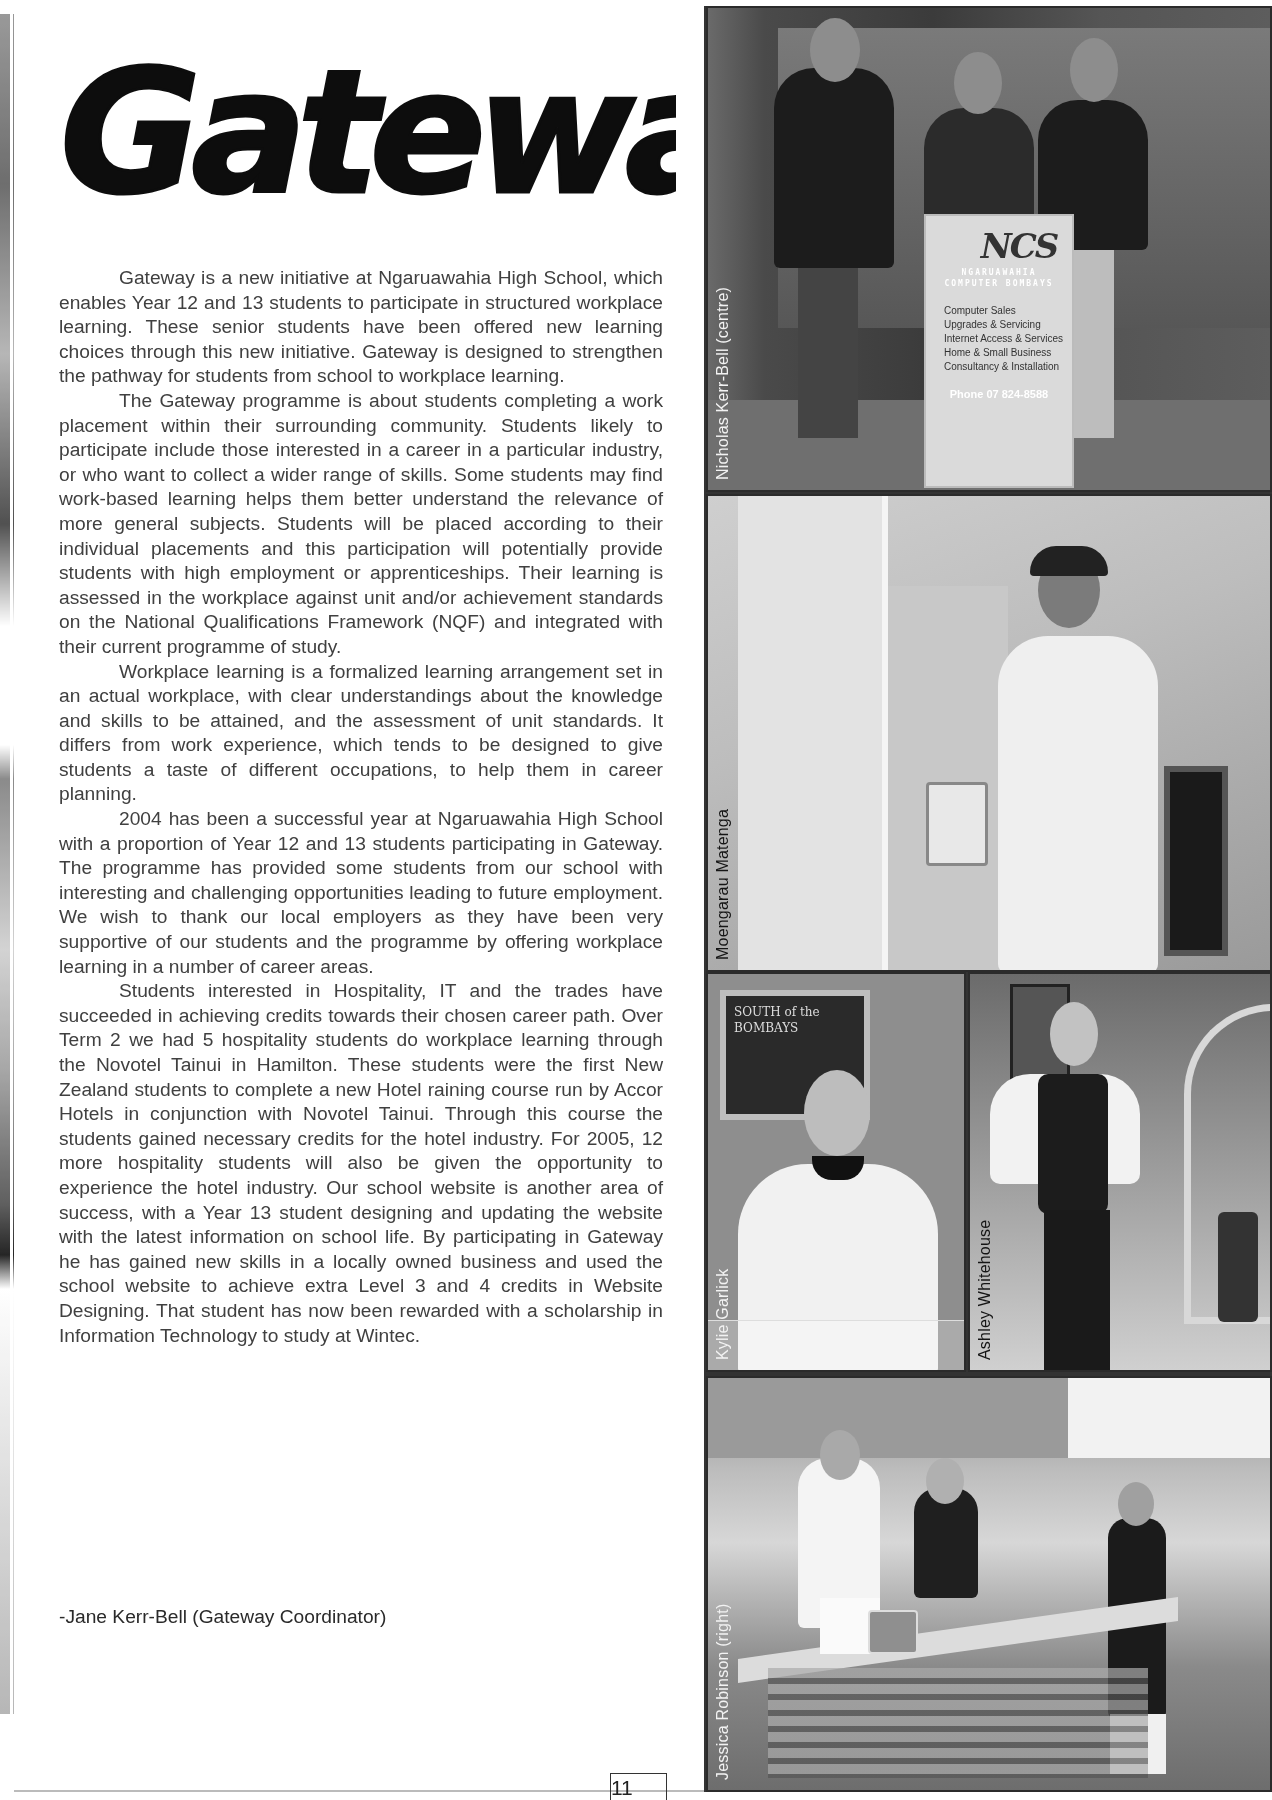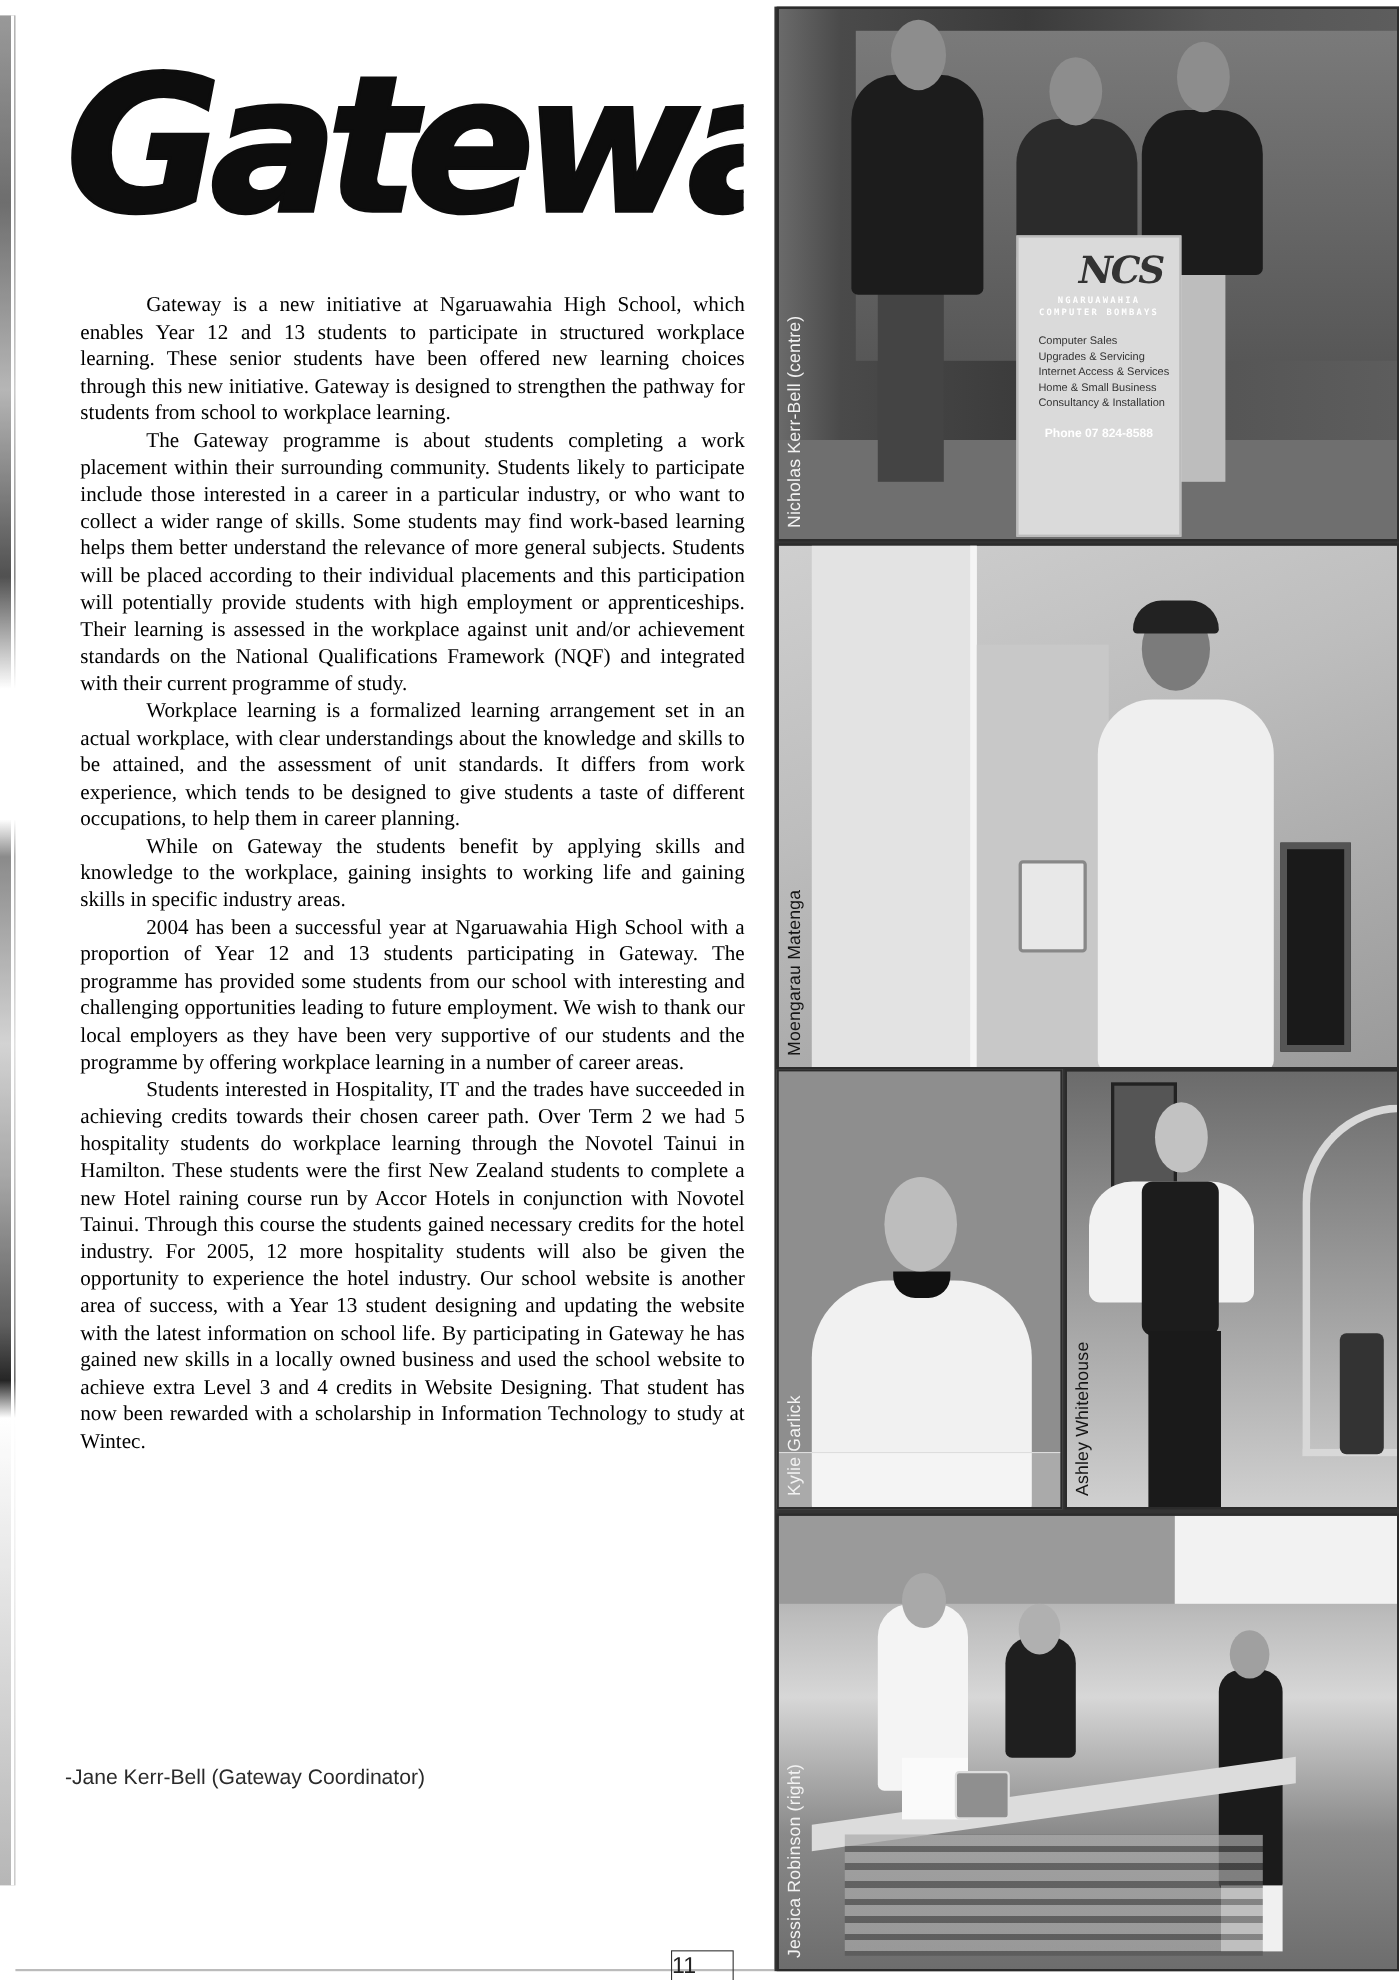--- a/index.html
+++ b/index.html
@@ -13,23 +13,23 @@
   .edge-stripe::after { content:""; position:absolute; left:10px; top:0; width:3px; height:100%; background:#fff; }
   .bottom-rule { position: absolute; left: 14px; bottom: 8px; width: 690px; height: 2px; background: #bbb; }
 
   
   .title { position: absolute; left: 56px; top: 22px; width: 620px; height: 220px; }
   .title svg { width: 100%; height: 100%; }
   .title text { font-family: "DejaVu Sans", sans-serif; font-weight: bold; font-size: 172px;
     fill: #0d0d0d; stroke: #0d0d0d; stroke-width: 3; letter-spacing: -10px; font-style: italic; }
 
   
-  .article { position: absolute; left: 73px; top: 266px; width: 604px;
-    font-family: Liberation Serif, serif; font-size: 19.2px; line-height: 24.6px;
-    color: #000000; text-align: justify; }
+  .article { position: absolute; left: 59px; top: 266px; width: 604px;
+    font-family: Liberation Sans, sans-serif; font-size: 19.2px; line-height: 24.6px;
+    color: #404040; text-align: justify; }
   .article p { text-indent: 60px; }
   .signature { position: absolute; left: 59px; top: 1606px; width: 604px; 
     font-family: "Liberation Sans", sans-serif; font-size: 19.2px; color: #2a2a2a; }
   .page-number { position: absolute; left: 610px; top: 1773px; width: 57px; height: 30px;
     border: 1.5px solid #333; text-align: left; font-size: 21px; line-height: 27px; color: #222; }
 
   
   .photo-col { position: absolute; left: 704px; top: 6px; width: 568px; height: 1786px; background: #333; }
   .photo { position: absolute; overflow: hidden; border: 2px solid #2b2b2b; }
   .photo .caption { position: absolute; left: 6px; bottom: 10px; transform-origin: left bottom;
@@ -107,21 +107,20 @@
 <div class="title">
   <svg viewBox="0 0 620 220" preserveAspectRatio="none">
     <text x="4" y="170">Gateway</text>
   </svg>
 </div>
 
 <div class="article">
   <p>Gateway is a new initiative at Ngaruawahia High School, which enables Year 12 and 13 students to participate in structured workplace learning. These senior students have been offered new learning choices through this new initiative. Gateway is designed to strengthen the pathway for students from school to workplace learning.</p>
   <p>The Gateway programme is about students completing a work placement within their surrounding community. Students likely to participate include those interested in a career in a particular industry, or who want to collect a wider range of skills. Some students may find work-based learning helps them better understand the relevance of more general subjects. Students will be placed according to their individual placements and this participation will potentially provide students with high employment or apprenticeships. Their learning is assessed in the workplace against unit and/or achievement standards on the National Qualifications Framework (NQF) and integrated with their current programme of study.</p>
   <p>Workplace learning is a formalized learning arrangement set in an actual workplace, with clear understandings about the knowledge and skills to be attained, and the assessment of unit standards. It differs from work experience, which tends to be designed to give students a taste of different occupations, to help them in career planning.</p>
-  <p>While on Gateway the students benefit by applying skills and knowledge to the workplace, gaining insights to working life and gaining skills in specific industry areas.</p>
   <p>2004 has been a successful year at Ngaruawahia High School with a proportion of Year 12 and 13 students participating in Gateway. The programme has provided some students from our school with interesting and challenging opportunities leading to future employment. We wish to thank our local employers as they have been very supportive of our students and the programme by offering workplace learning in a number of career areas.</p>
   <p>Students interested in Hospitality, IT and the trades have succeeded in achieving credits towards their chosen career path. Over Term 2 we had 5 hospitality students do workplace learning through the Novotel Tainui in Hamilton. These students were the first New Zealand students to complete a new Hotel raining course run by Accor Hotels in conjunction with Novotel Tainui. Through this course the students gained necessary credits for the hotel industry. For 2005, 12 more hospitality students will also be given the opportunity to experience the hotel industry. Our school website is another area of success, with a Year 13 student designing and updating the website with the latest information on school life. By participating in Gateway he has gained new skills in a locally owned business and used the school website to achieve extra Level 3 and 4 credits in Website Designing. That student has now been rewarded with a scholarship in Information Technology to study at Wintec.</p>
 </div>
 <div class="signature">-Jane Kerr-Bell (Gateway Coordinator)</div>
 <div class="page-number">11</div>
 
 <div class="photo-col">
 
   <div class="photo p1">
     <div class="window"></div>
@@ -154,20 +153,21 @@
     <div class="cupboard2"></div>
     <div class="doorway"></div>
     <div class="body"></div>
     <div class="head"></div>
     <div class="cap"></div>
     <div class="can"></div>
     <div class="caption dark">Moengarau Matenga</div>
   </div>
 
   <div class="photo p3">
+    <div class="board">SOUTH of the BOMBAYS</div>
     <div class="jacket"></div>
     <div class="collar"></div>
     <div class="head"></div>
     <div class="counter"></div>
     <div class="caption light">Kylie Garlick</div>
   </div>
 
   <div class="photo p4">
     <div class="window"></div>
     <div class="shirt"></div>

